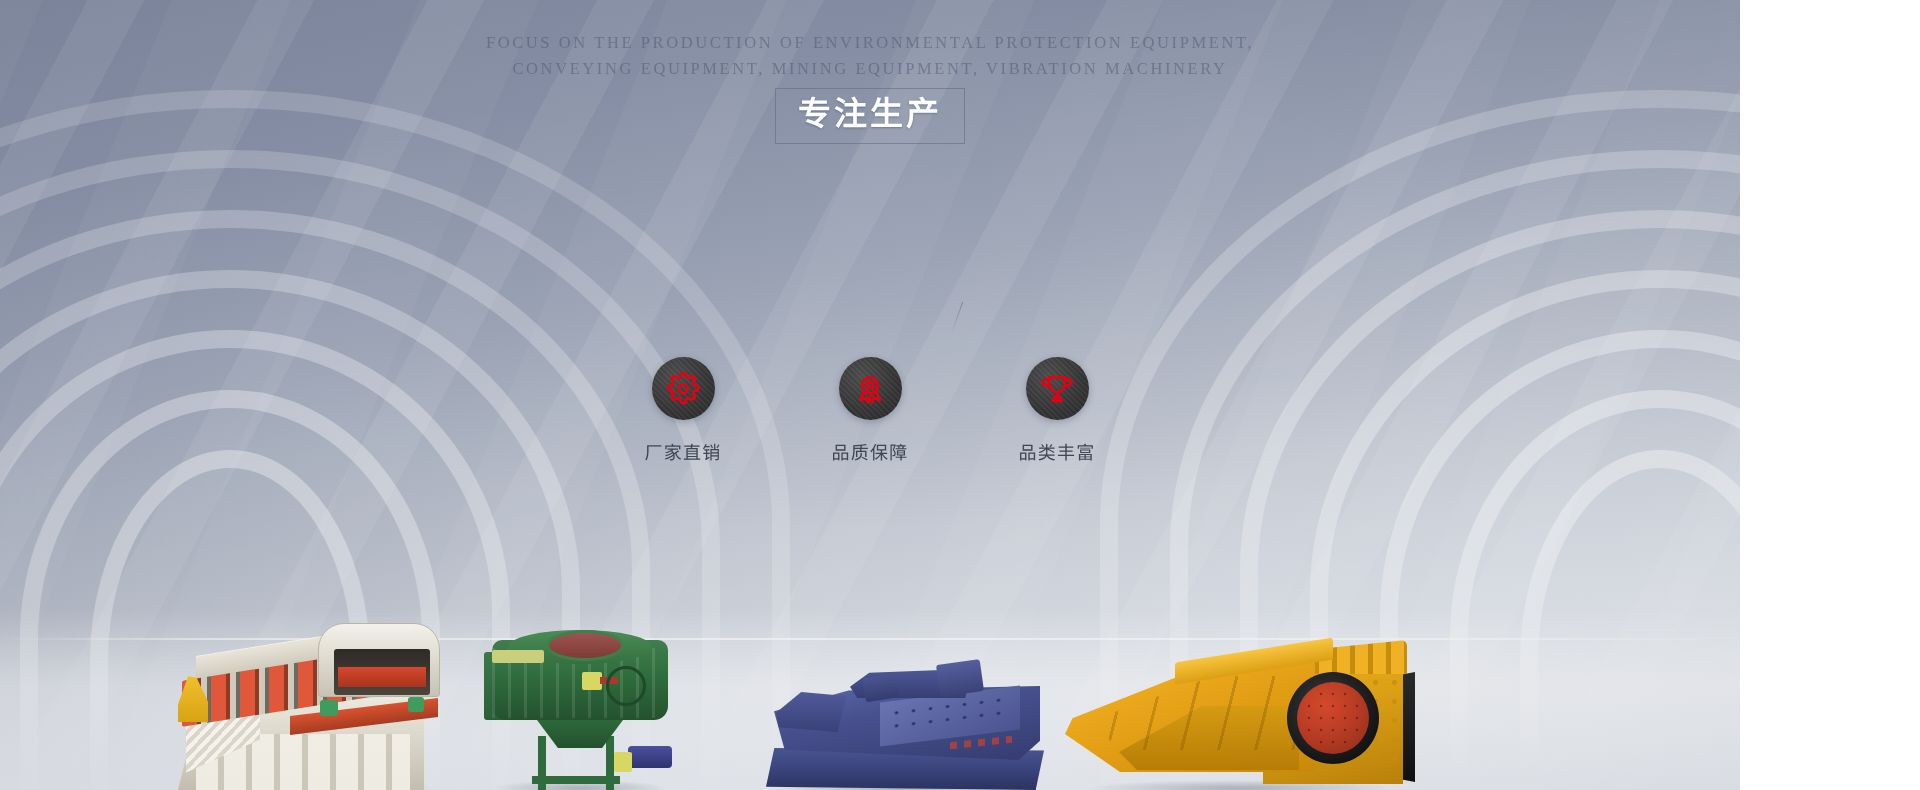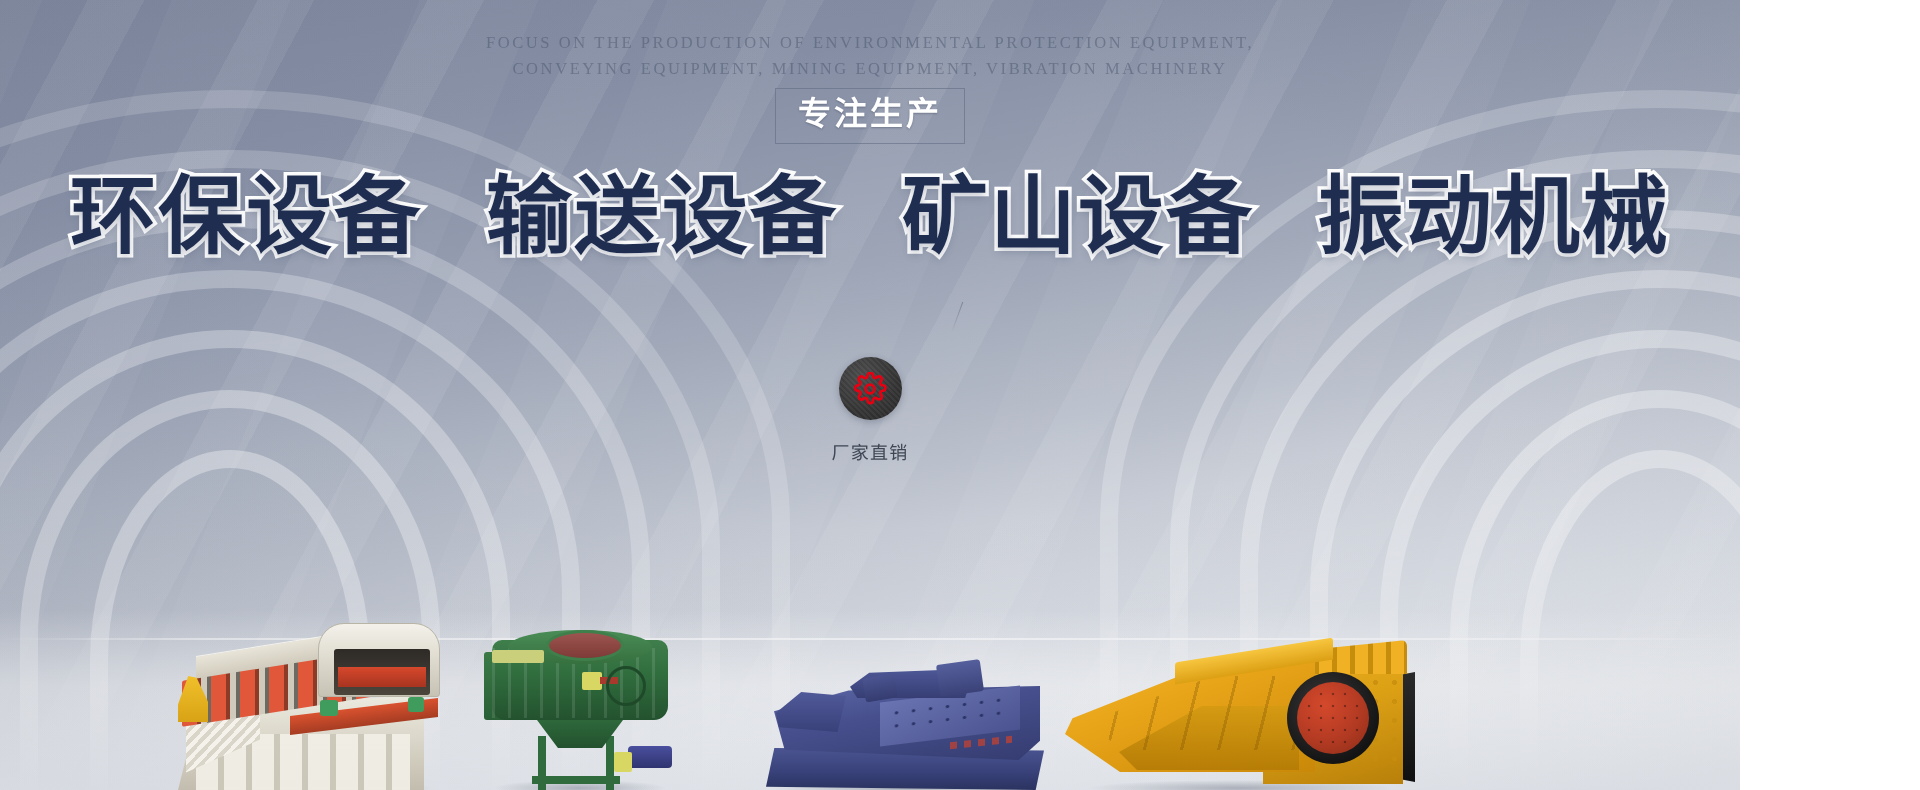--- a/index.html
+++ b/index.html
@@ -416,37 +416,60 @@
 
   <div class="content">
 
     <div class="eyebrow">FOCUS ON THE PRODUCTION OF ENVIRONMENTAL PROTECTION EQUIPMENT,
 CONVEYING EQUIPMENT, MINING EQUIPMENT, VIBRATION MACHINERY</div>
 
     <div class="tagbox-wrap">
       <div class="tagbox">专注生产</div>
     </div>
 
-    <div class="headline">环保设备  输送设备  矿山设备  振动机械</div>
 
     <div class="pointer"></div>
 
     <div class="features">
 
       <div class="feature">
         <div class="fcircle">
           <svg width="34" height="34" viewBox="0 0 24 24" fill="none" stroke="#e60012" stroke-width="1.9" stroke-linecap="round" stroke-linejoin="round">
             <circle cx="12" cy="12" r="3.1"></circle>
             <path d="M19.4 14.2a1.6 1.6 0 0 0 .32 1.77l.06.06a1.94 1.94 0 1 1-2.75 2.75l-.06-.06a1.6 1.6 0 0 0-1.77-.32 1.6 1.6 0 0 0-.97 1.47v.17a1.94 1.94 0 1 1-3.88 0v-.09a1.6 1.6 0 0 0-1.05-1.46 1.6 1.6 0 0 0-1.77.32l-.06.06a1.94 1.94 0 1 1-2.75-2.75l.06-.06a1.6 1.6 0 0 0 .32-1.77 1.6 1.6 0 0 0-1.47-.97h-.17a1.94 1.94 0 1 1 0-3.88h.09a1.6 1.6 0 0 0 1.46-1.05 1.6 1.6 0 0 0-.32-1.77l-.06-.06a1.94 1.94 0 1 1 2.75-2.75l.06.06a1.6 1.6 0 0 0 1.77.32h.08a1.6 1.6 0 0 0 .97-1.47v-.17a1.94 1.94 0 1 1 3.88 0v.09a1.6 1.6 0 0 0 .97 1.46 1.6 1.6 0 0 0 1.77-.32l.06-.06a1.94 1.94 0 1 1 2.75 2.75l-.06.06a1.6 1.6 0 0 0-.32 1.77v.08a1.6 1.6 0 0 0 1.47.97h.17a1.94 1.94 0 1 1 0 3.88h-.09a1.6 1.6 0 0 0-1.46.97z"></path>
           </svg>
         </div>
         <div class="flabel">厂家直销</div>
       </div>
 
-
+      <div class="feature">
+        <div class="fcircle">
+          <svg width="34" height="34" viewBox="0 0 24 24" fill="none" stroke="#e60012" stroke-width="1.9" stroke-linecap="round" stroke-linejoin="round">
+            <circle cx="12" cy="9.4" r="5.6"></circle>
+            <circle cx="12" cy="9.4" r="2.4"></circle>
+            <path d="M7.6 13.6 5.2 20l4-1.7 1.5 3 2.6-6.3"></path>
+            <path d="M16.4 13.6 18.8 20l-4-1.7-1.5 3"></path>
+          </svg>
+        </div>
+        <div class="flabel">品质保障</div>
+      </div>
+
+      <div class="feature">
+        <div class="fcircle">
+          <svg width="34" height="34" viewBox="0 0 24 24" fill="none" stroke="#e60012" stroke-width="1.9" stroke-linecap="round" stroke-linejoin="round">
+            <path d="M6.5 3.6h11v5.1a5.5 5.5 0 0 1-11 0z"></path>
+            <path d="M6.5 5.1H4.1a2.2 2.2 0 0 0 0 4.4h2.4"></path>
+            <path d="M17.5 5.1h2.4a2.2 2.2 0 0 1 0 4.4h-2.4"></path>
+            <path d="M12 14.2v3.6"></path>
+            <path d="M8.8 20.4h6.4"></path>
+            <path d="M9.9 17.8h4.2v2.6H9.9z"></path>
+          </svg>
+        </div>
+        <div class="flabel">品类丰富</div>
+      </div>
 
     </div>
 
     <div class="machines">
 
       <div class="machine m1">
         <div class="shadow" style="width:250px;"></div>
         <div class="frame"></div>
         <div class="legs"></div>
         <div class="stairs"></div>

